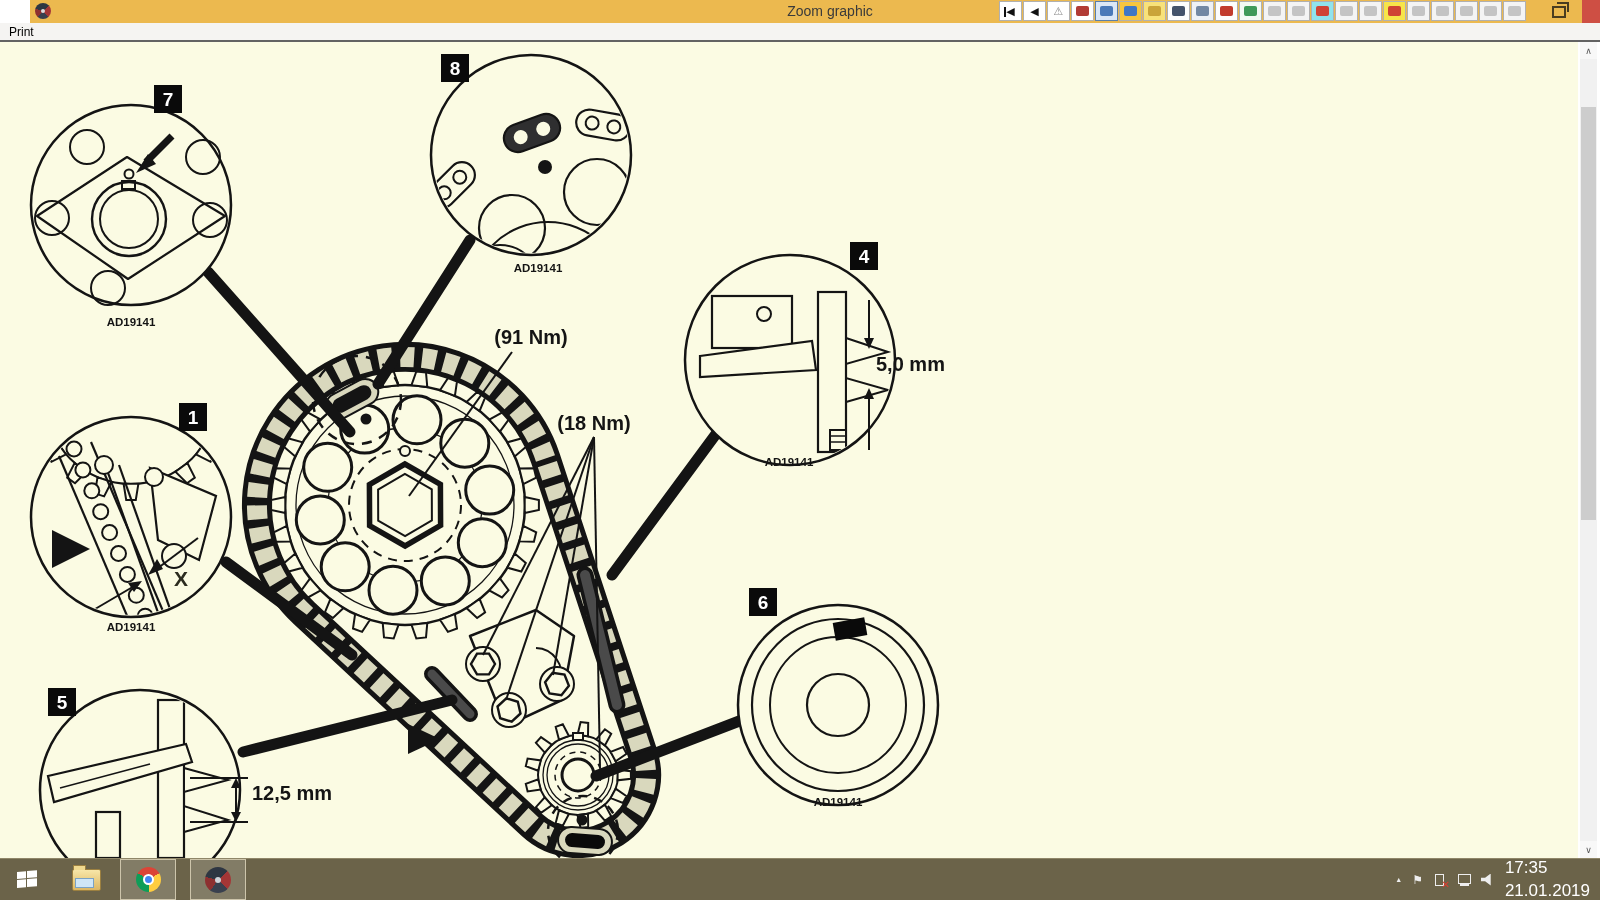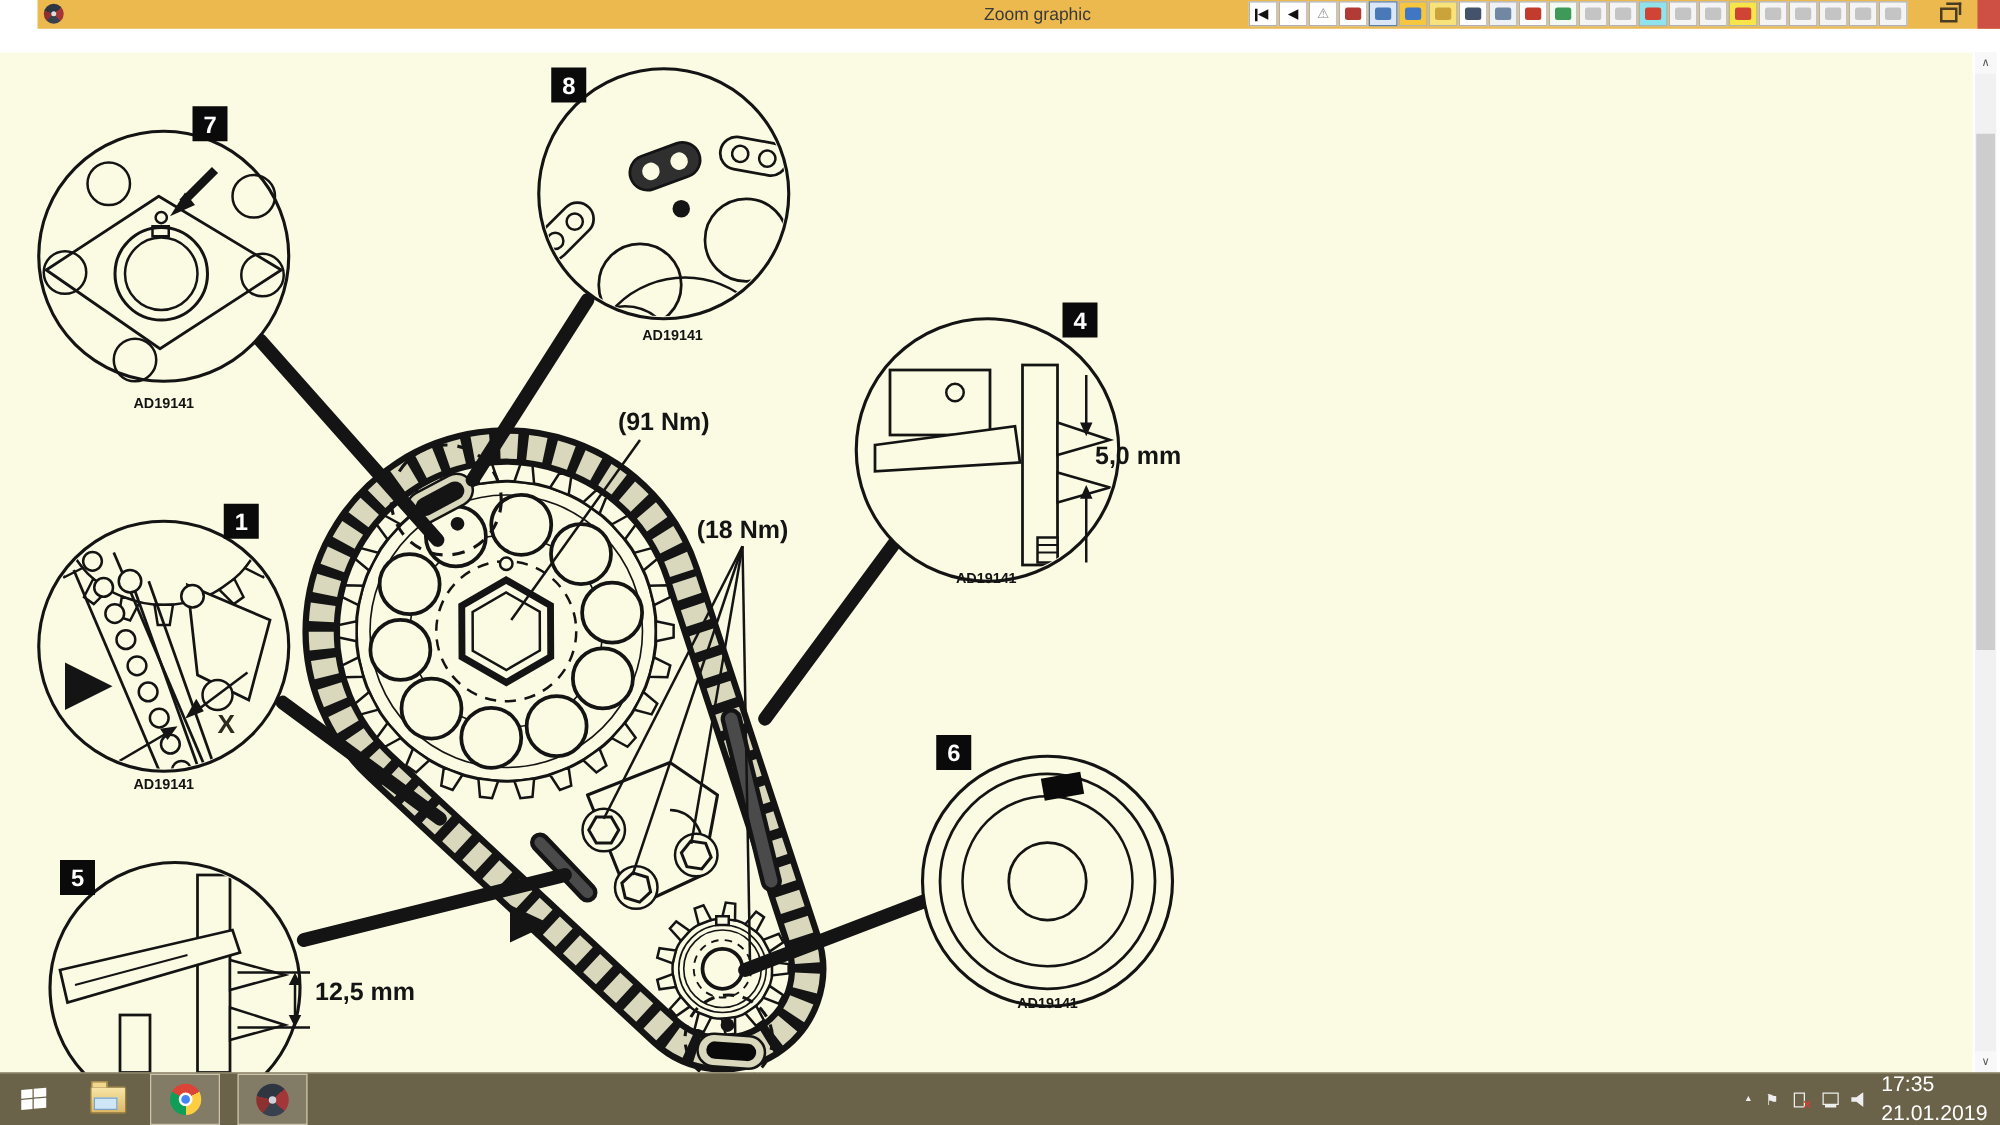--- a/index.html
+++ b/index.html
@@ -160,20 +160,23 @@
         </div>
       </div>
     <div class="win-restore">
         <span class="rg"></span>
       </div>
     <div class="win-close">
         <span>✕</span>
       </div>
   </div>
 
+  <div class="menubar">
+    <span class="menu-item">Print</span>
+  </div>
 
   <div class="content">
   <svg id="diagram" width="1578" height="816" viewBox="0 42 1578 816">
     <defs>
       <clipPath id="clip1">
             <circle cx="131" cy="517" r="98"></circle>
           </clipPath>
       <clipPath id="clip8">
             <circle cx="531" cy="155" r="98"></circle>
           </clipPath>

